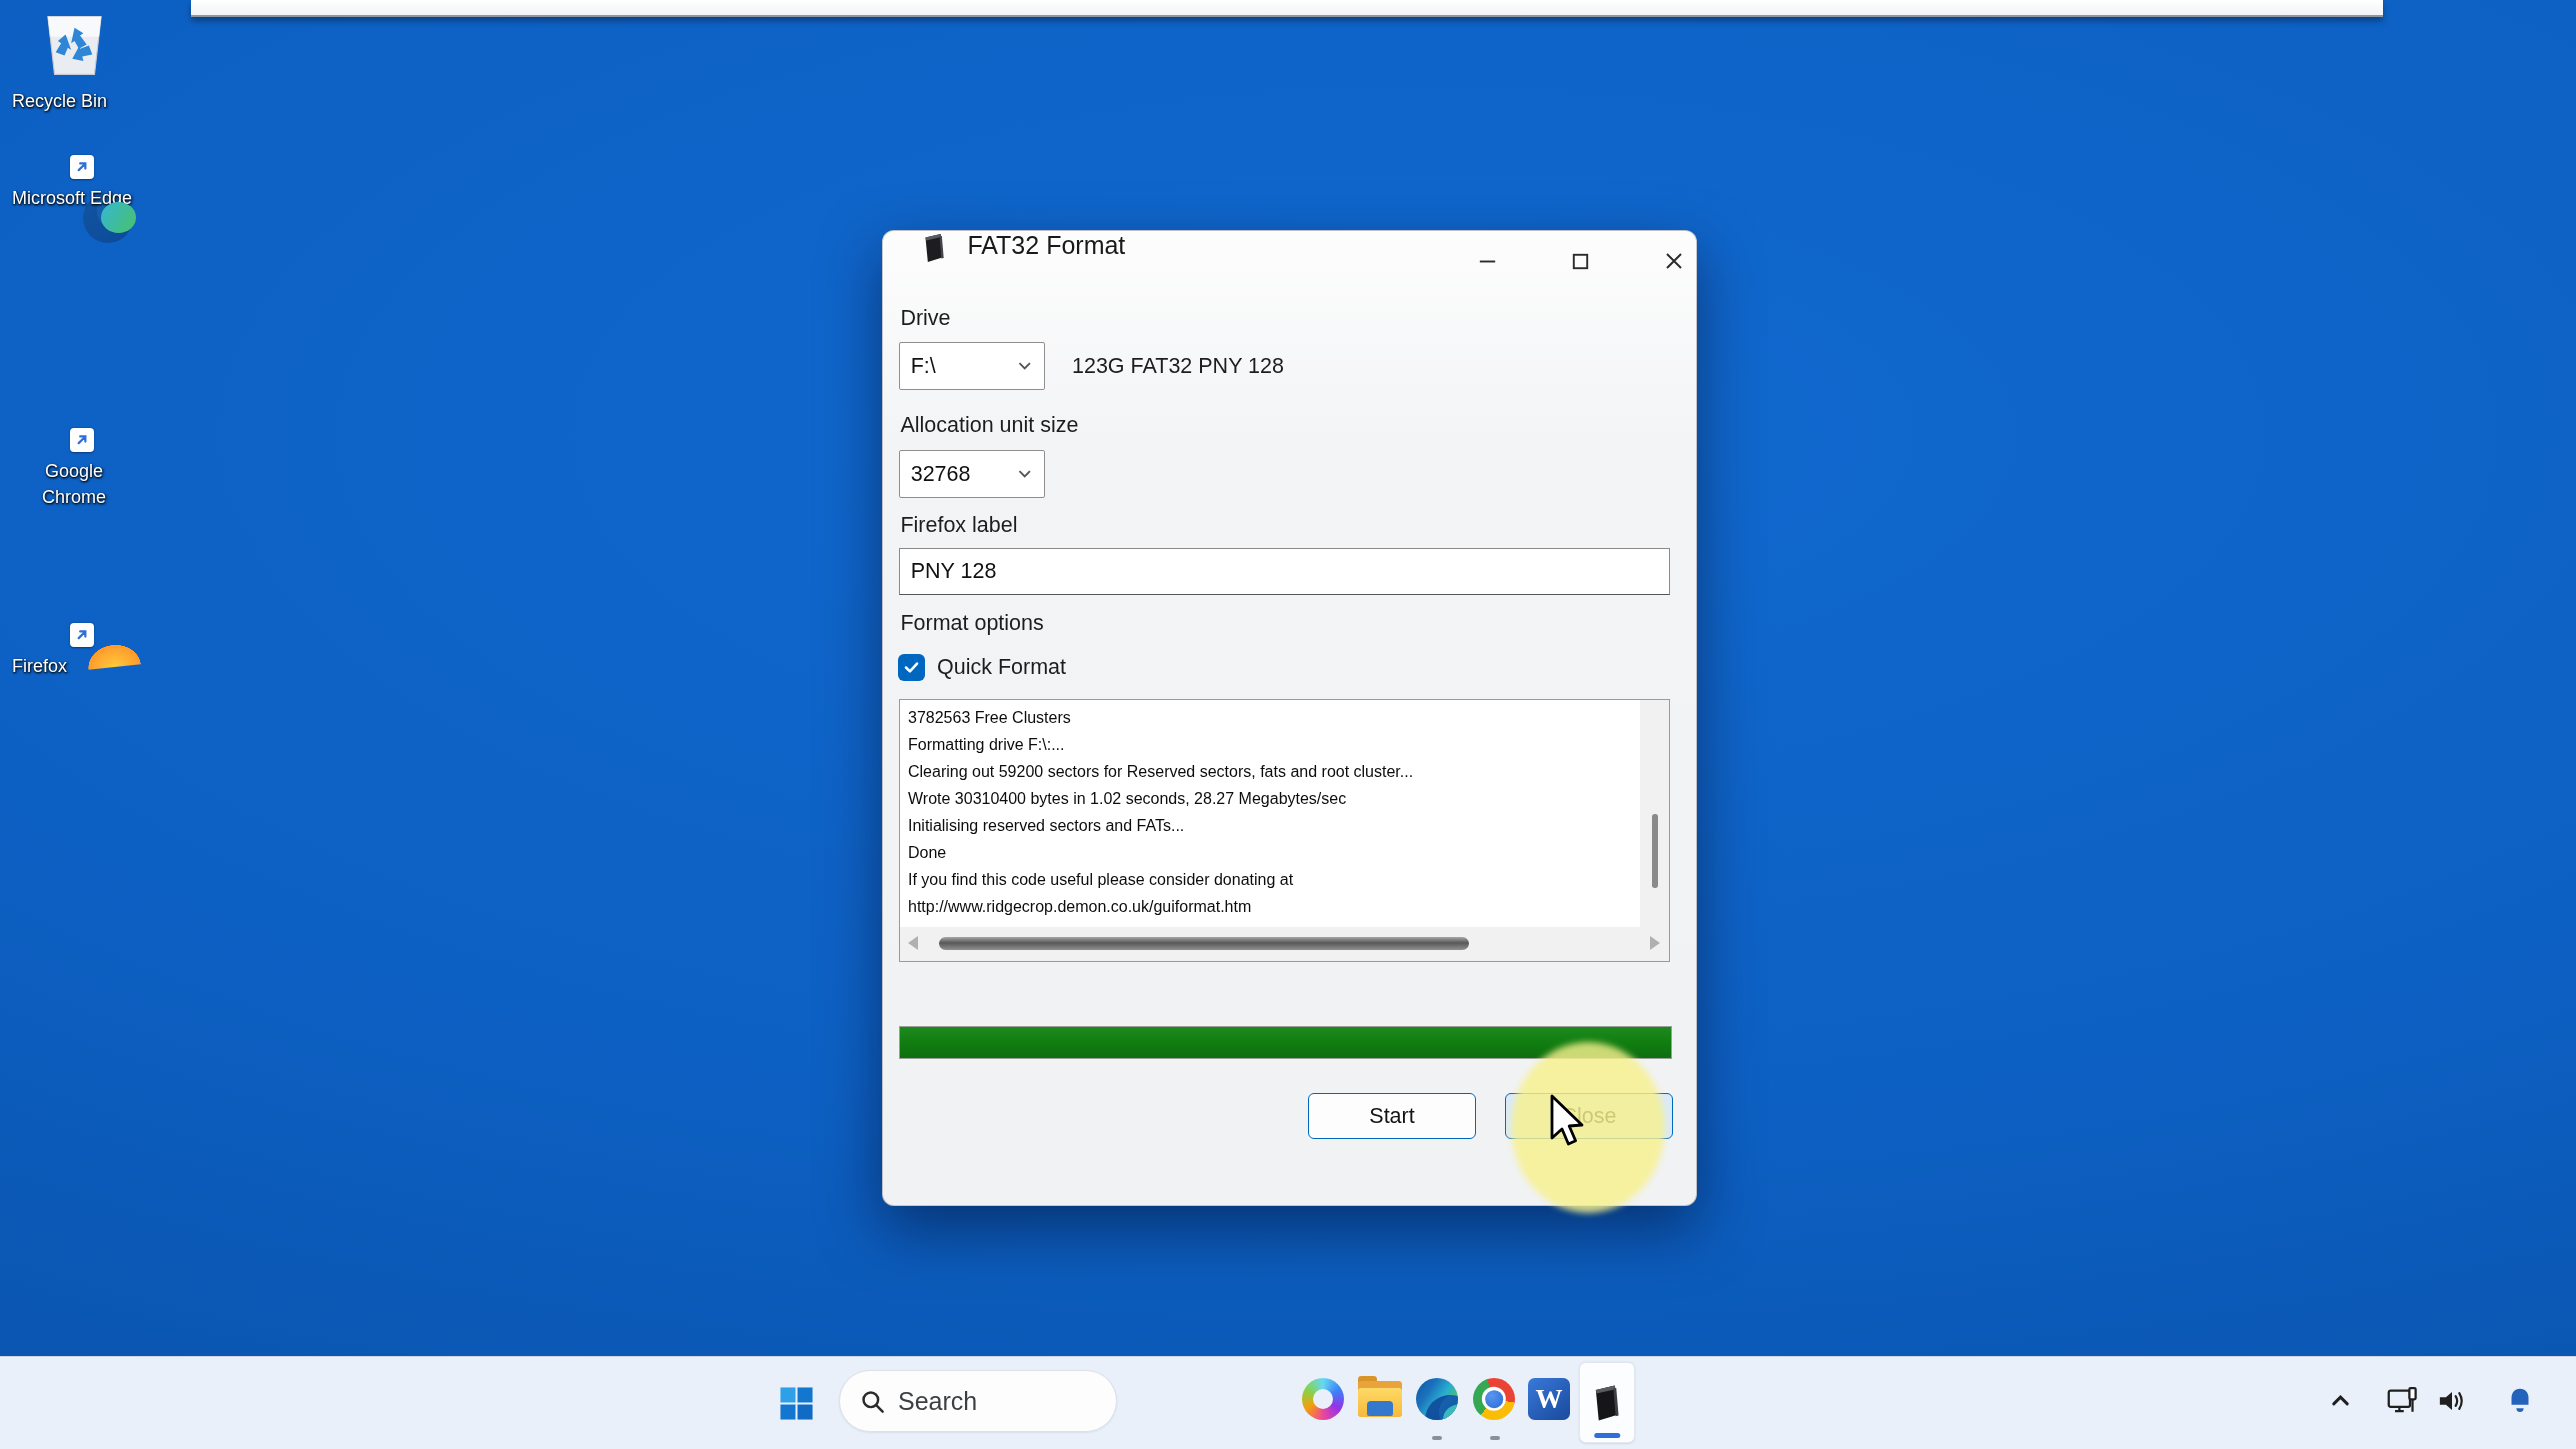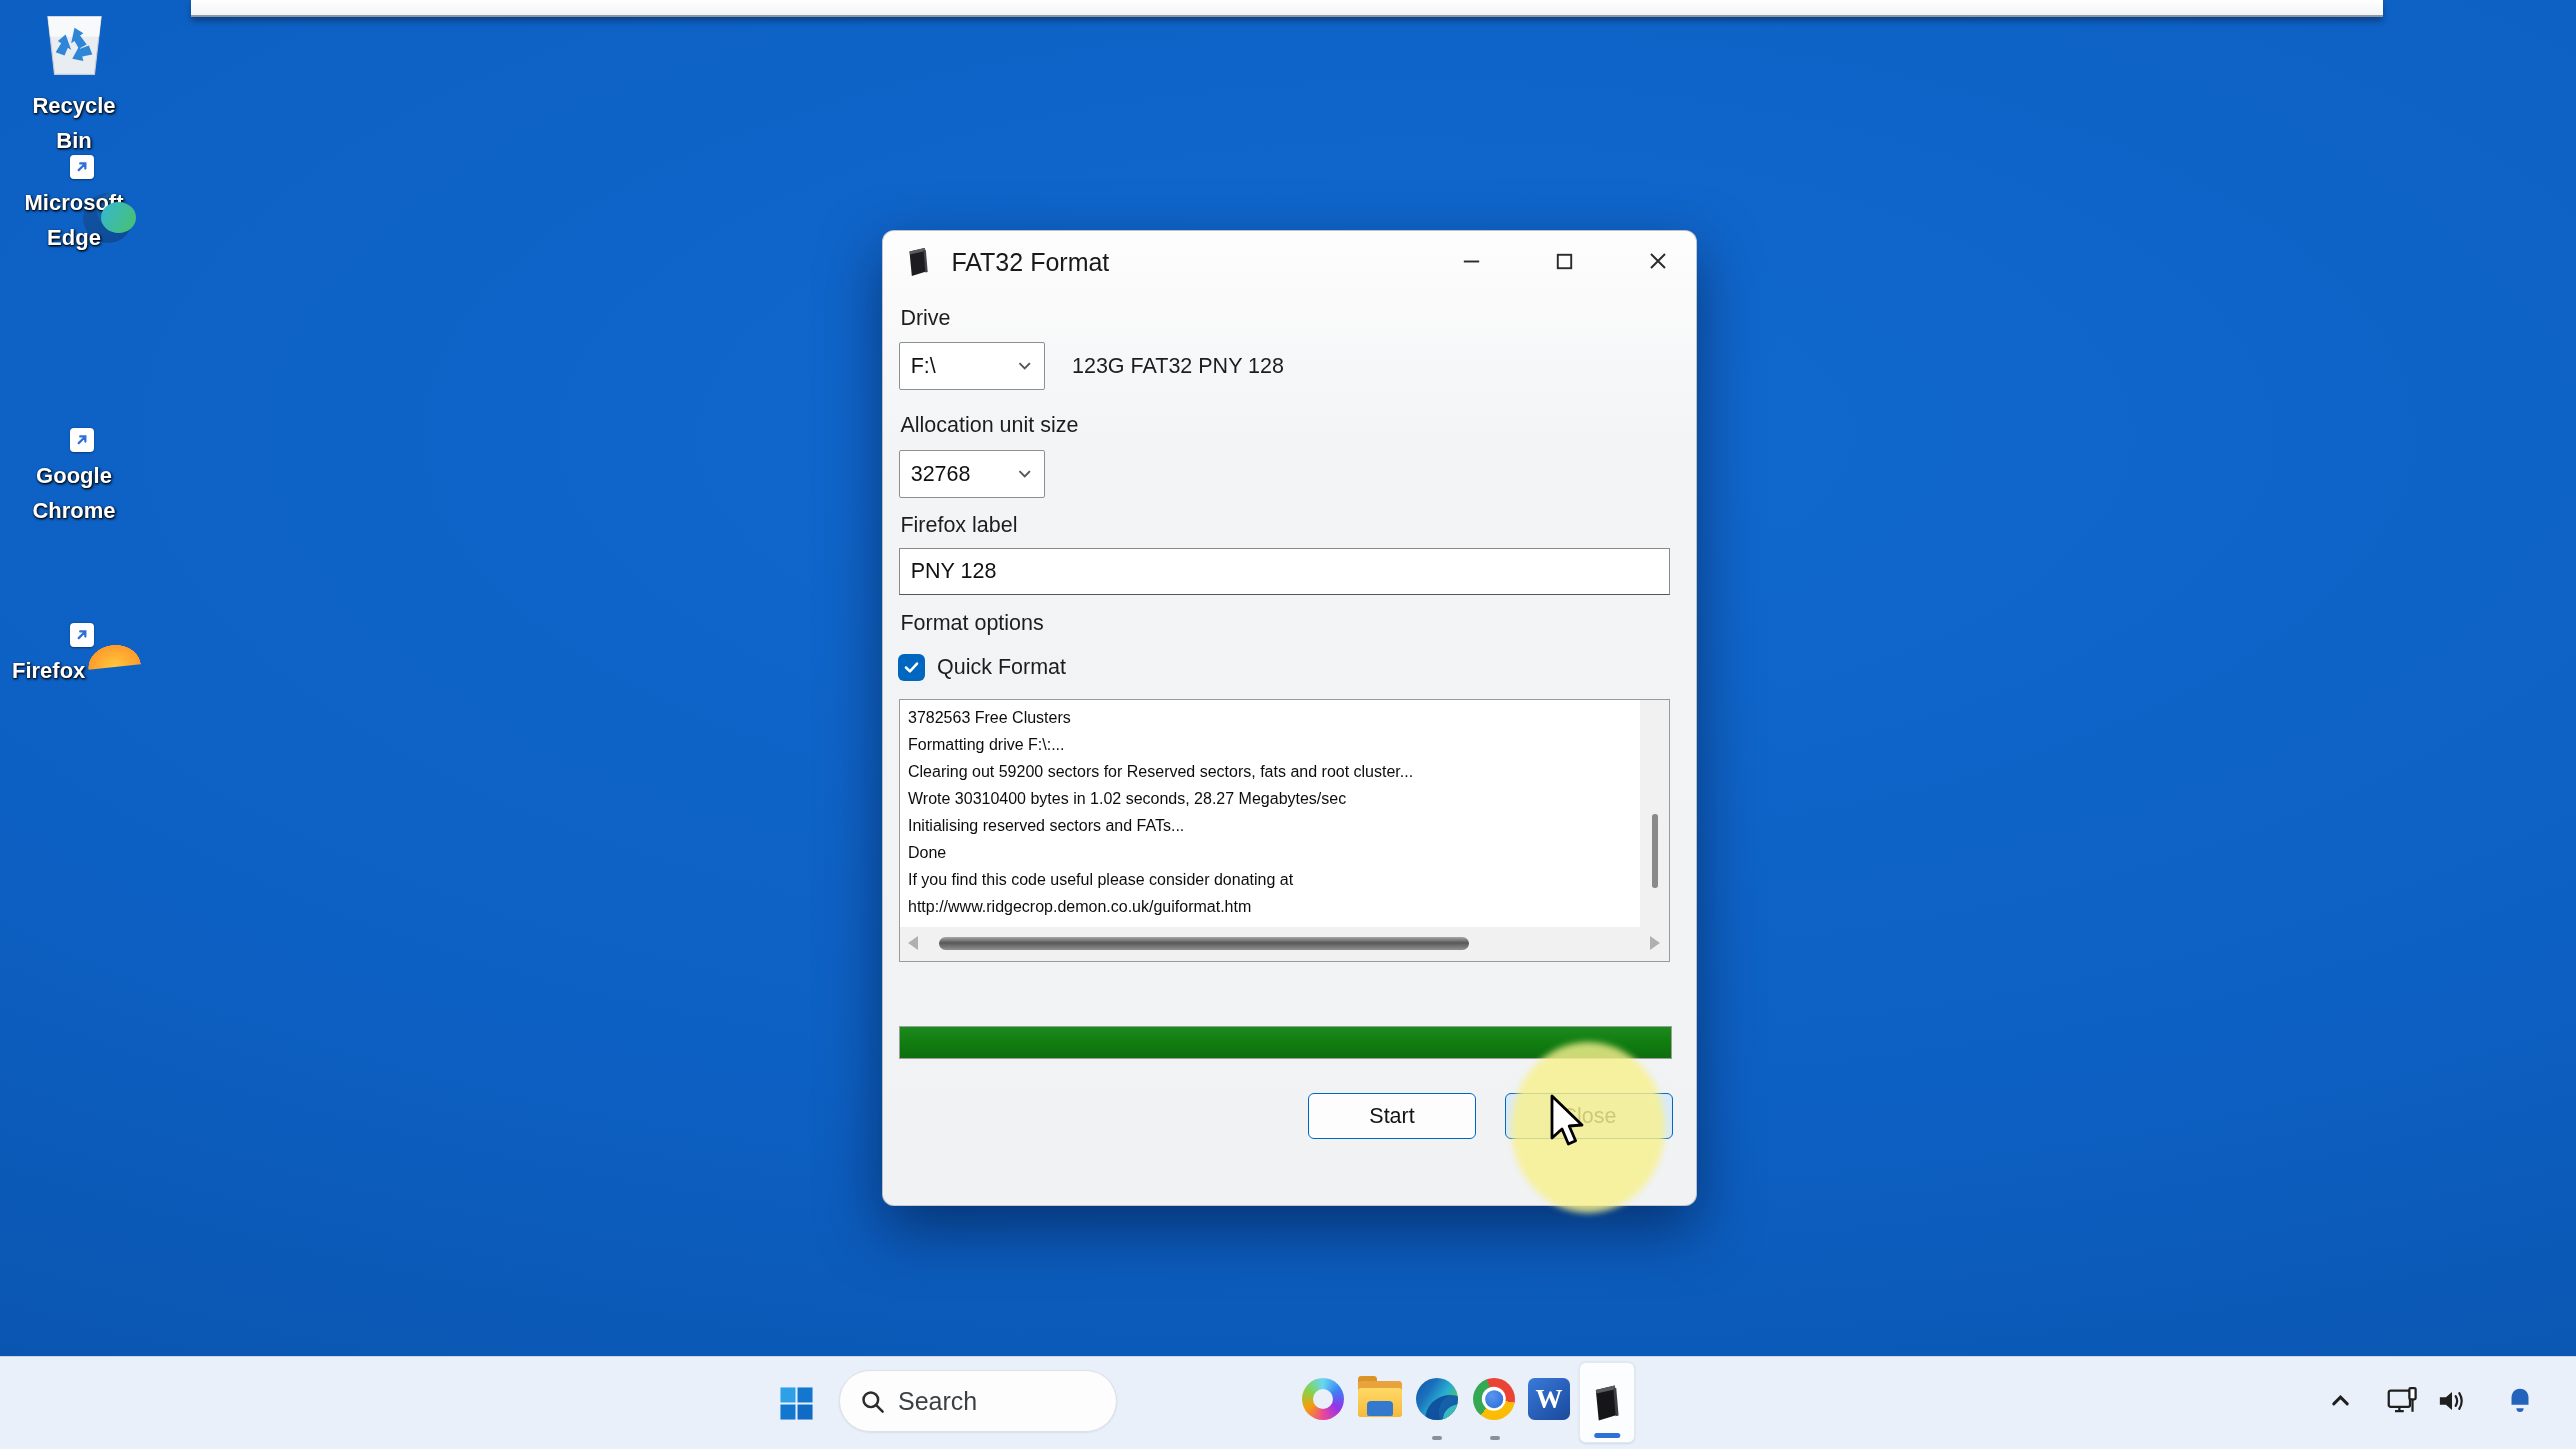--- a/index.html
+++ b/index.html
@@ -12,21 +12,21 @@
   .top-strip{
     position:absolute;left:191px;top:0;width:2192px;height:14.8px;
     background:linear-gradient(#ffffff,#f2f3f5);
     border-bottom:2.7px solid #8f969e;
     box-shadow:0 4px 6.7px rgba(0,0,20,.35);
   }
   
   .desk-icon{position:absolute;left:12px;width:124px;text-align:center;}
   .desk-icon .ic{position:relative;display:inline-block;}
   .desk-icon .lbl{
-    margin-top:6.7px;font-size:22px;font-weight:bold;color:#ffffff;line-height:35px;
+    margin-top:6.7px;font-size:18px;font-weight:normal;color:#ffffff;line-height:26px;
     text-shadow:0 1.3px 2px rgba(0,0,0,.95),1.3px 1.3px 2.7px rgba(0,0,0,.85);
   }
   .shortcut-arrow{
     position:absolute;left:-4px;bottom:-2.7px;width:24px;height:24px;border-radius:4px;
     background:#ffffff;box-shadow:0 0.7px 2px rgba(0,0,0,.4);
     display:flex;align-items:center;justify-content:center;
   }
   
   .bin-shape{width:71px;height:67px;position:relative;}
   
@@ -50,21 +50,21 @@
   .firefox-circle:before{content:"";position:absolute;left:8px;top:-8px;width:62px;height:31px;
     background:radial-gradient(60% 100% at 50% 100%,#ffc93c 0%,#ff9b2c 70%,rgba(0,0,0,0) 71%);
     border-radius:50% 50% 0 0;transform:rotate(-6deg);}
   
   .dialog{
     position:absolute;left:882px;top:230px;width:813px;height:974px;
     background:linear-gradient(#fdfdfd 0%,#f3f4f6 22%,#f1f2f4 100%);
     border:0.7px solid rgba(40,40,60,.25);border-radius:12px;
     box-shadow:0 23px 60px rgba(0,10,40,.5);
   }
-  .titlebar{position:absolute;left:0;top:0;width:100%;height:62px;display:flex;align-items:center;}
+  .titlebar{position:absolute;left:16px;top:0;width:100%;height:62px;display:flex;}
   .titlebar .app-ic{margin-left:23px;width:28px;height:34px;}
   .titlebar .title{margin-left:17.4px;font-size:25px;color:#191919;}
   .win-controls{position:absolute;right:17.4px;top:9.4px;display:flex;gap:51px;}
   .winbtn{width:42px;height:42px;display:flex;align-items:center;justify-content:center;border-radius:5.4px;}
   .lbl{position:absolute;font-size:21.5px;color:#1d1d1d;}
   .combo{
     position:absolute;width:146px;height:48px;background:#ffffff;border:1.3px solid #8f8f8f;border-radius:2px;
     display:flex;align-items:center;justify-content:space-between;padding:0 10.7px;box-sizing:border-box;
     font-size:21.5px;color:#111;
   }

